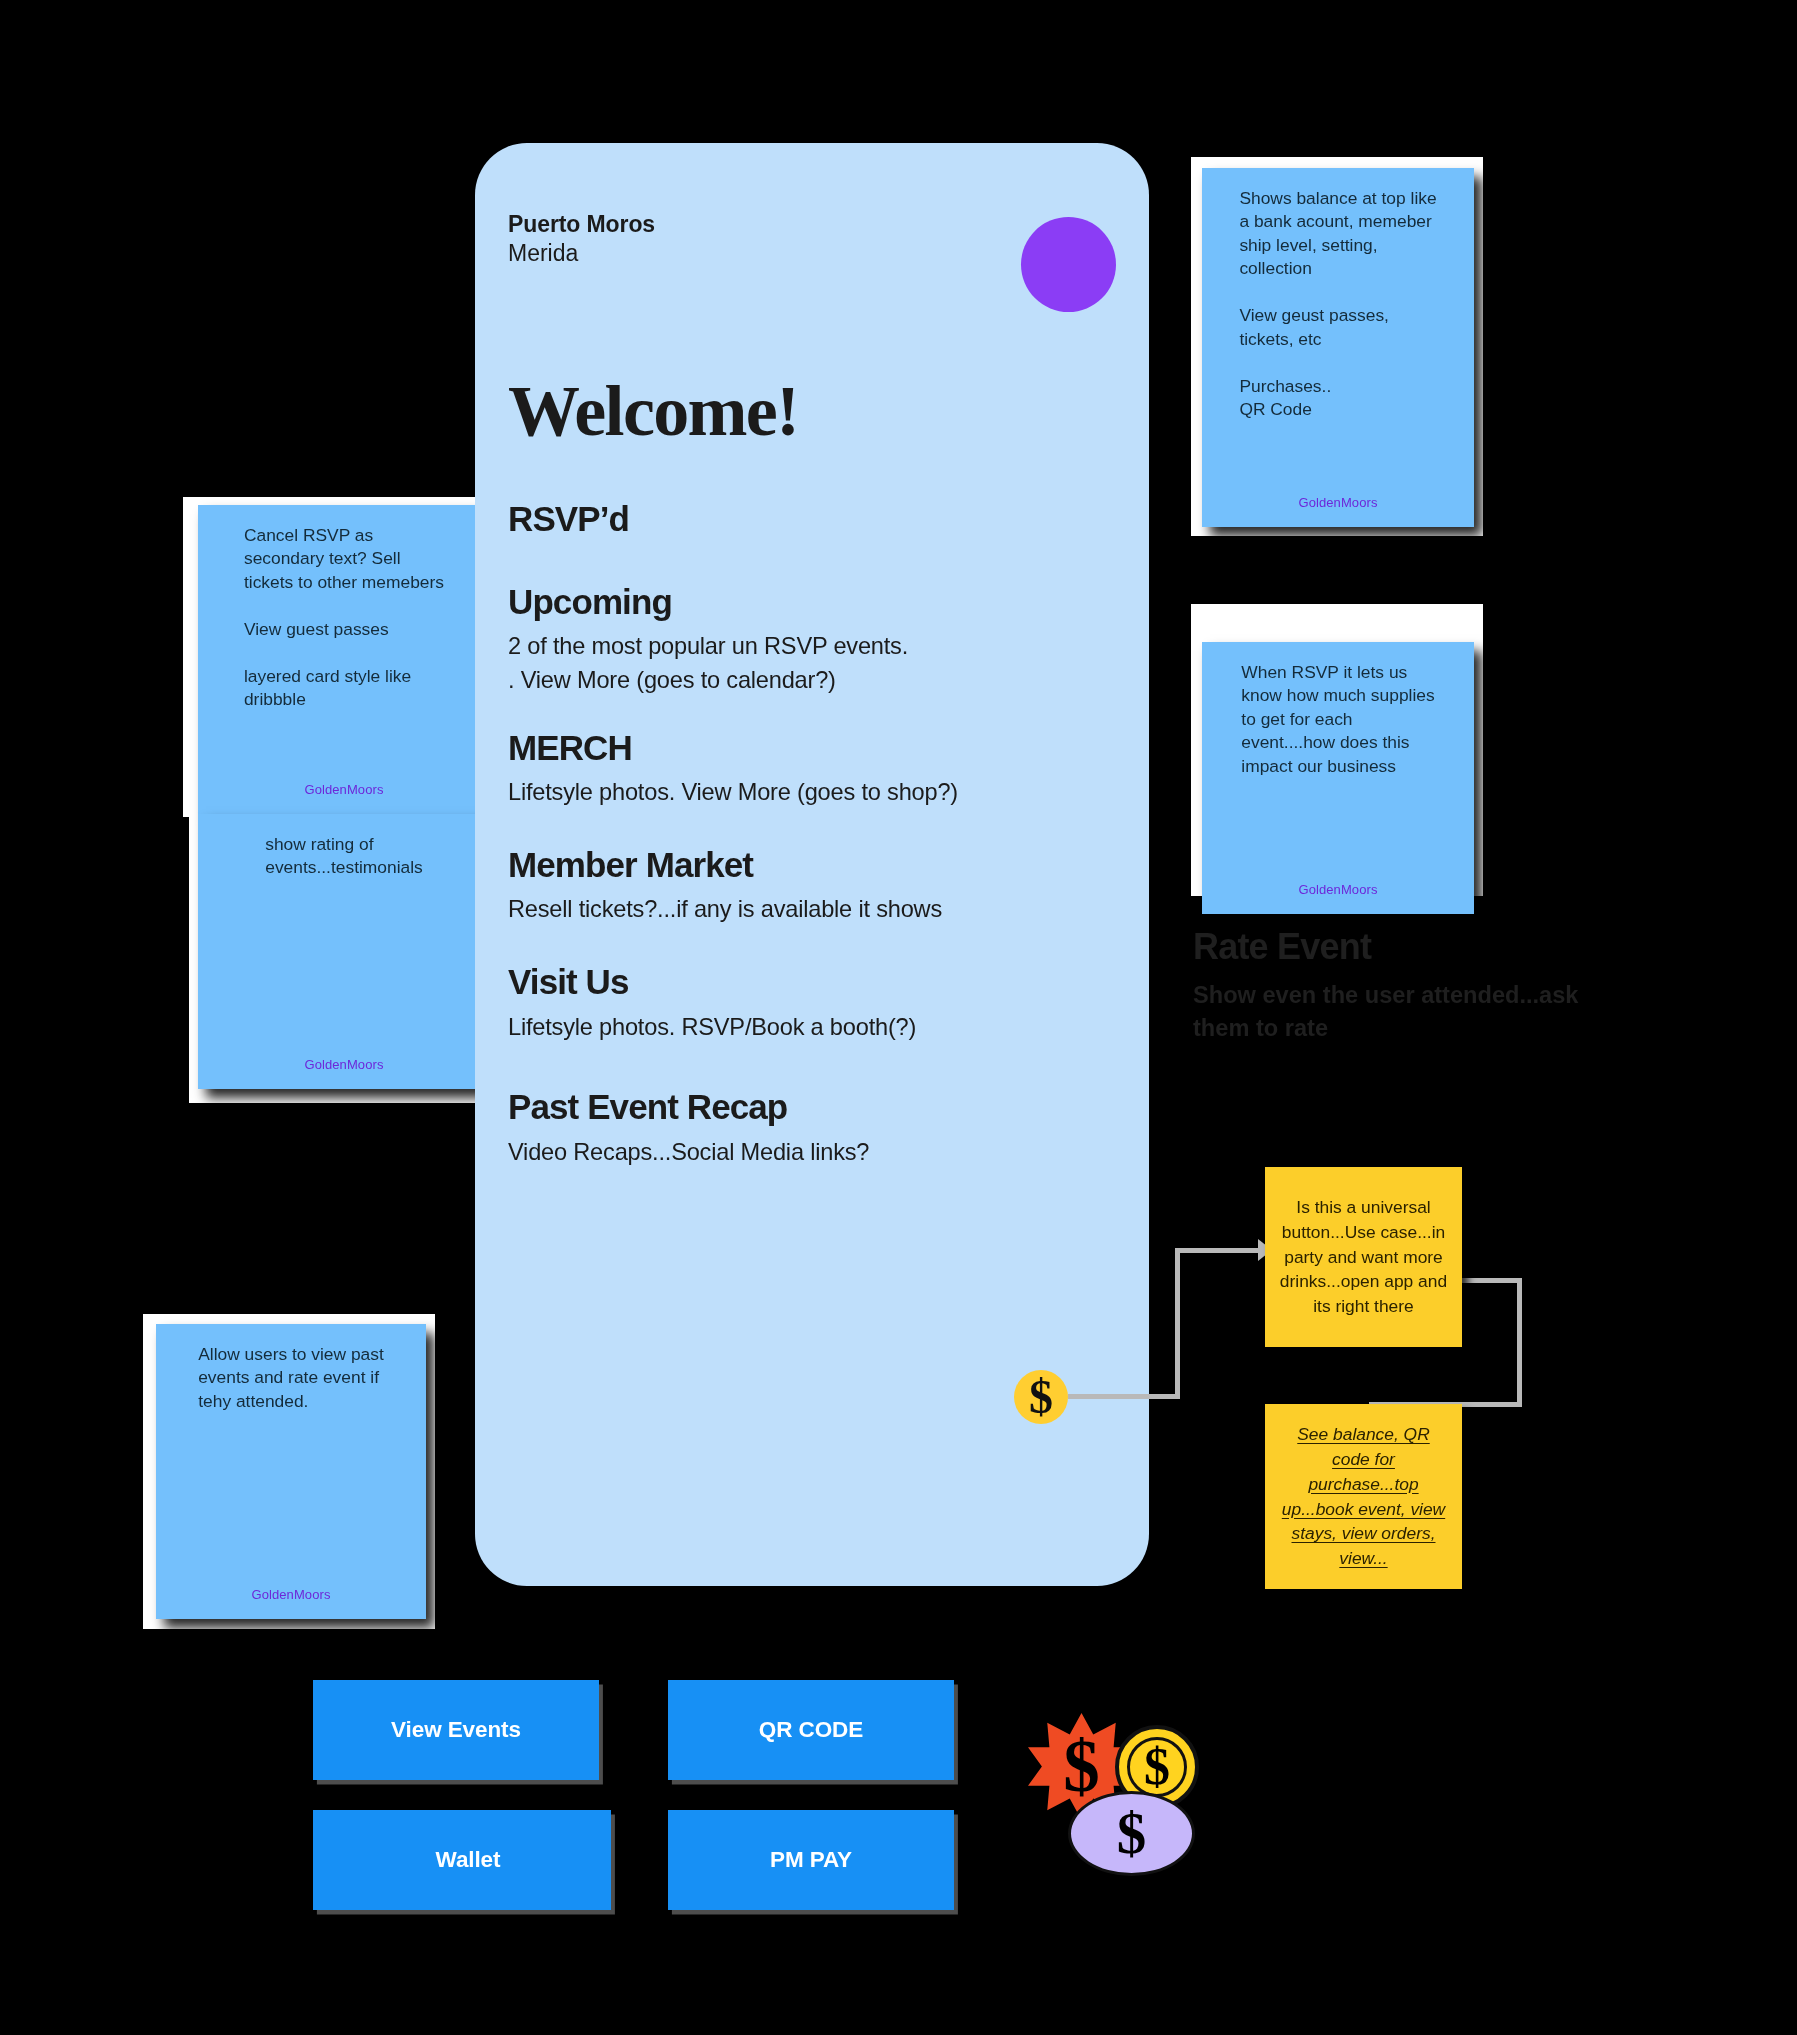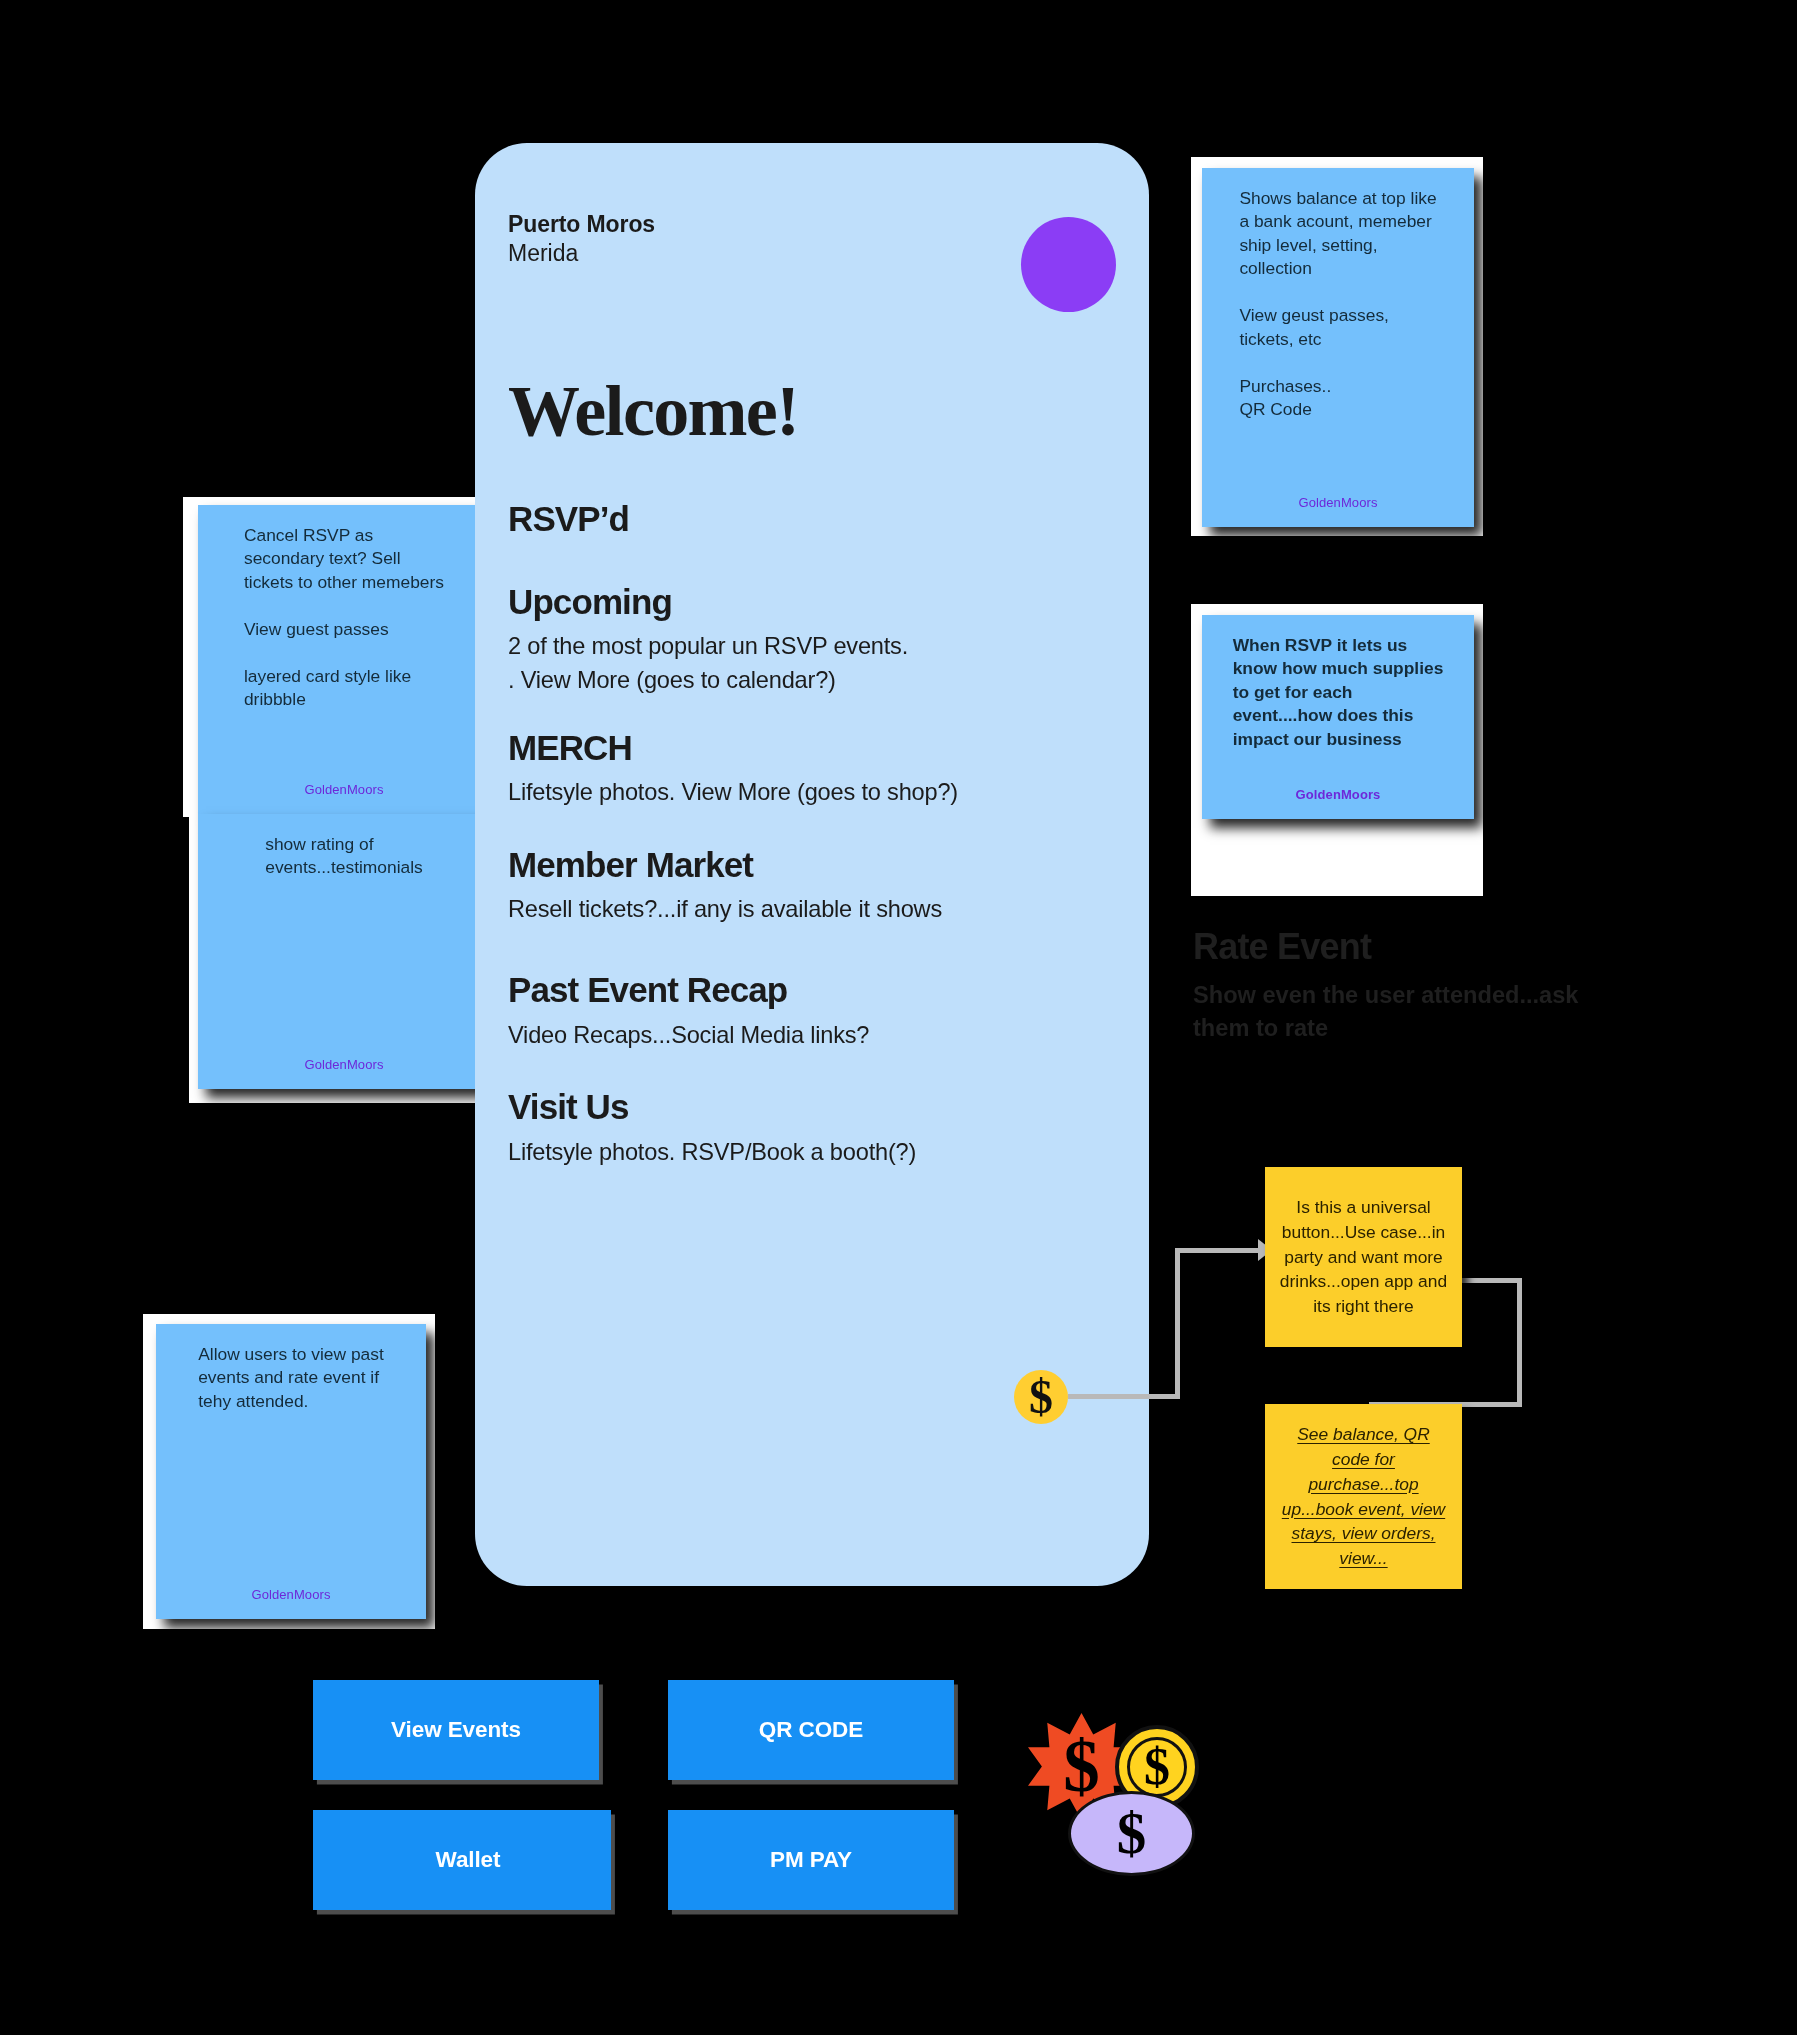--- a/index.html
+++ b/index.html
@@ -124,21 +124,21 @@
 collection
 
 View geust passes,
 tickets, etc
 
 Purchases..
 QR Code</div>
     <div class="author">GoldenMoors</div>
   </div>
 
-  <div class="note" style="left:1202px;top:615px;width:272px;height:204px;font-weight:bold;">
+  <div class="note" style="left:1202px;top:642px;width:272px;height:272px;">
     <div class="body">When RSVP it lets us
 know how much supplies
 to get for each
 event....how does this
 impact our business</div>
     <div class="author">GoldenMoors</div>
   </div>
 
   <div class="dark-block">
     <h2>Rate Event</h2>
@@ -170,28 +170,28 @@
     <div class="sec" style="margin-top:30px;">
       <h2>MERCH</h2>
       <p>Lifetsyle photos. View More (goes to shop?)</p>
     </div>
 
     <div class="sec" style="margin-top:35px;">
       <h2>Member Market</h2>
       <p>Resell tickets?...if any is available it shows</p>
     </div>
 
+    <div class="sec" style="margin-top:35px;">
+      <h2>Visit Us</h2>
+      <p>Lifetsyle photos. RSVP/Book a booth(?)</p>
+    </div>
+
     <div class="sec" style="margin-top:43px;">
       <h2>Past Event Recap</h2>
       <p>Video Recaps...Social Media links?</p>
-    </div>
-
-    <div class="sec" style="margin-top:35px;">
-      <h2>Visit Us</h2>
-      <p>Lifetsyle photos. RSVP/Book a booth(?)</p>
     </div>
   </div>
 
   <div class="dollar-badge">$</div>
 
   <div class="conn" style="left:1068px;top:1394px;width:112px;height:5px;"></div>
 
   <div class="conn" style="left:1175px;top:1248px;width:5px;height:151px;"></div>
 
   <div class="conn" style="left:1175px;top:1248px;width:90px;height:5px;"></div>

